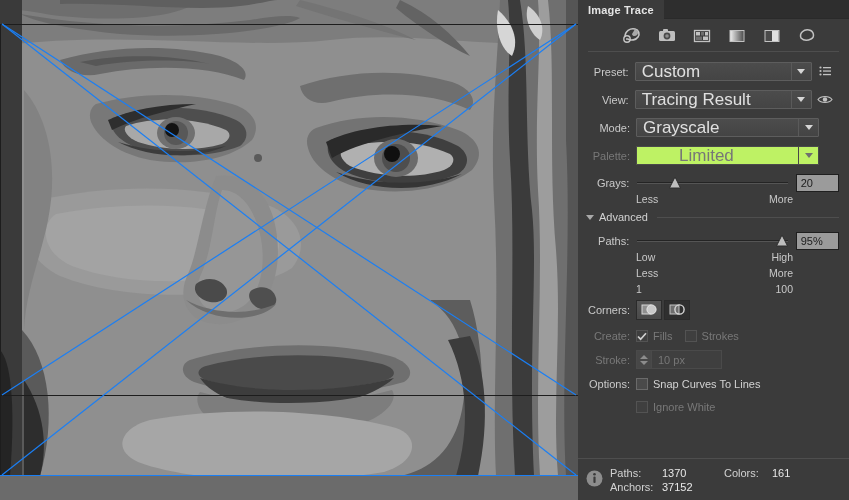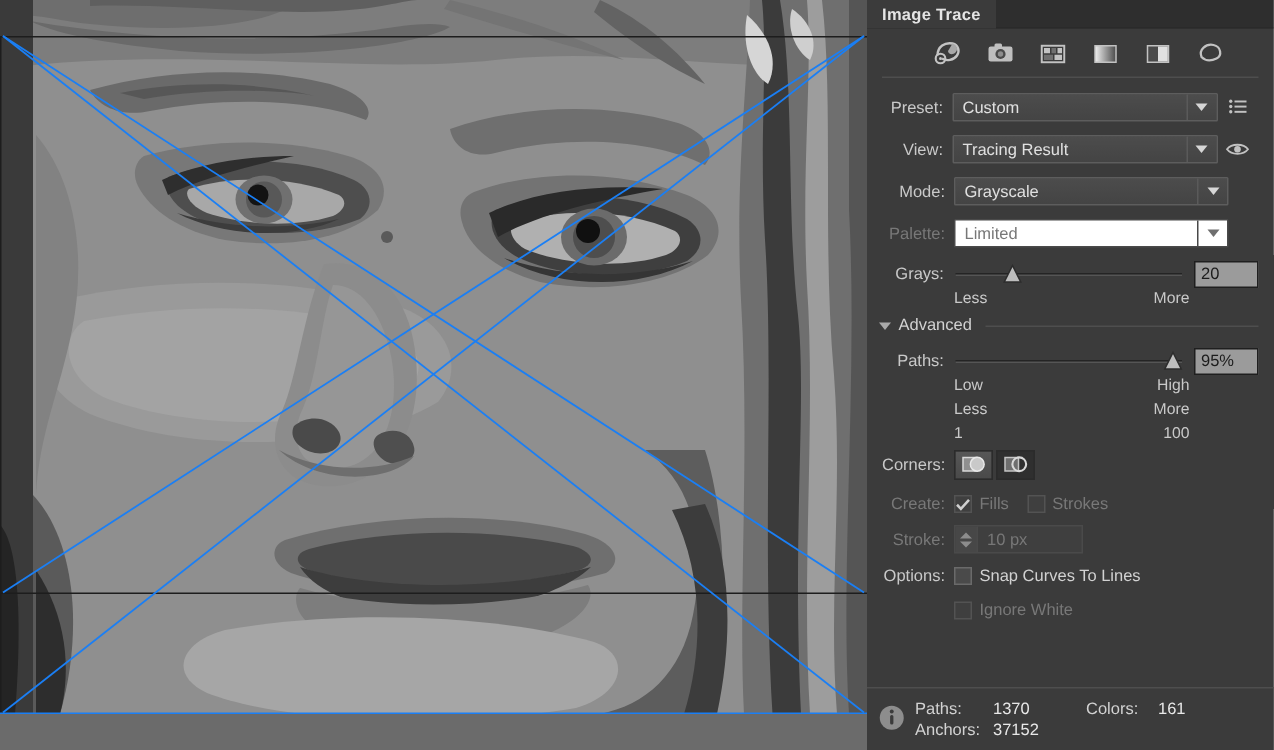--- a/index.html
+++ b/index.html
@@ -95,24 +95,24 @@
   .dropdown {
     position: relative;
     height: 19px;
     width: 183px;
     background: linear-gradient(#4c4c4c, #444444);
     border: 1px solid #5d5d5d;
     border-radius: 1px;
     display: flex; align-items: center;
     cursor: pointer;
   }
-  .dropdown.dim { background: #ffffff; border-color: #4a4a4a; }
+  .dropdown.dim { background: #bef264; border-color: #4a4a4a; padding-left: 36px; }
   .dd-text {
     padding-left: 6px;
-    font-size: 11px;
+    font-size: 17px;
     color: #e0e0e0;
     flex: 1;
     white-space: nowrap; overflow: hidden;
   }
   .dropdown.dim .dd-text { color: #777777; }
   .dd-arrow-box {
     width: 20px; height: 100%;
     border-left: 1px solid #5a5a5a;
     display: flex; align-items: center; justify-content: center;
   }

